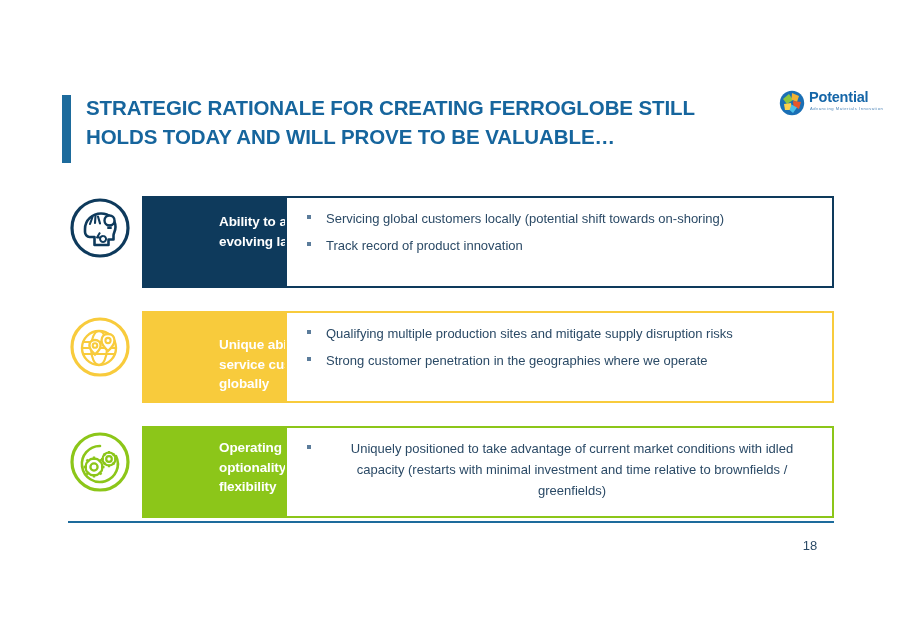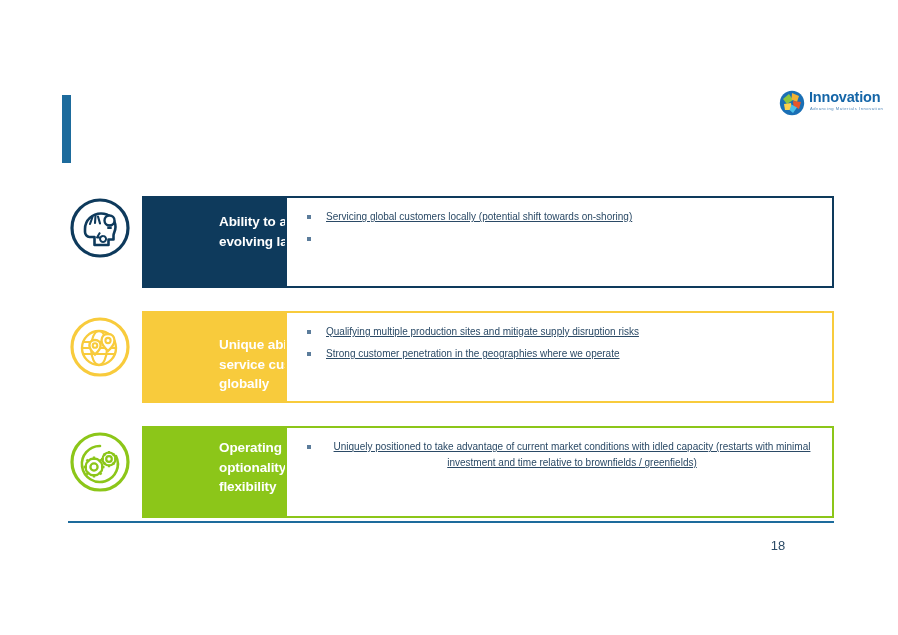--- a/index.html
+++ b/index.html
@@ -143,25 +143,24 @@
 
   .bullet-list {
     list-style: none;
     margin: 0;
     padding: 0;
   }
   .bullet-item {
     position: relative;
     padding-left: 25px;
     color: #2B4A66;
-    font-size: 10px;
+    font-size: 13px;
     line-height: 1.52;
     margin-bottom: 7px;
     font-family: "Liberation Sans", sans-serif;
-    text-decoration: underline;
   }
   .bullet-item .marker {
     position: absolute;
     left: 6px;
     top: 6px;
     width: 4px;
     height: 4px;
     background: #5B7C9B;
   }
   .r3 .bullet-item { line-height: 1.6; text-align: center; }
@@ -186,50 +185,54 @@
   .footer-rule {
     position: absolute;
     left: 68px;
     top: 521px;
     width: 766px;
     height: 2px;
     background: #1D6B9C;
   }
   .page-number {
     position: absolute;
-    left: 758px;
+    left: 790px;
     top: 538px;
     width: 40px;
     text-align: center;
     font-size: 13px;
     color: #2B4A66;
     font-family: "Liberation Sans", sans-serif;
   }
 </style>
 </head>
 <body>
 
 <div class="slide">
 
   <div class="header">
     <div class="title-accent"></div>
+    <div class="title-text">
+      <div>STRATEGIC RATIONALE FOR CREATING FERROGLOBE STILL</div>
+      <div>HOLDS TODAY AND WILL PROVE TO BE VALUABLE…</div>
+    </div>
   </div>
 
   <div class="logo">
     <span class="logo-mark">
       <svg viewBox="0 0 26 26" width="26" height="26">
         <circle cx="13" cy="13" r="12.2" fill="#1A6FB5"></circle>
         <path d="M4 9 L10 4 L14 10 L8 14 Z" fill="#8CC63F"></path>
         <path d="M13 3 L20 6 L18 12 L12.5 9.5 Z" fill="#F2B233"></path>
         <path d="M14 11 L22 12 L20 19 L14.5 16 Z" fill="#E8562A"></path>
         <path d="M5 14 L12 13 L13 20 L6 20 Z" fill="#FFD24D"></path>
         <path d="M12.5 14.5 L18 17.5 L14 23 L10.5 20 Z" fill="#4CC0E8"></path>
       </svg>
     </span>
-    <span class="logo-word">Innovation</span>
+    <span class="logo-word">Potential</span>
     <span class="logo-tag">Advancing Materials Innovation</span>
   </div>
 
   <div class="row row-1 r1">
     <div class="label-box">
       <div class="label-text">Ability to adapt to evolving landscape</div>
     </div>
     <div class="icon-badge">
       <svg viewBox="0 0 64 64" width="64" height="64">
         <circle cx="32" cy="32" r="28" fill="none" stroke="#0E3A5C" stroke-width="3.2"></circle>
@@ -242,20 +245,21 @@
       </svg>
     </div>
     <div class="content-box">
       <ul class="bullet-list">
         <li class="bullet-item">
           <span class="marker"></span>
           <span>Servicing global customers locally (potential shift towards on-shoring)</span>
         </li>
         <li class="bullet-item">
           <span class="marker"></span>
+          <span>Track record of product innovation</span>
         </li>
       </ul>
     </div>
   </div>
 
   <div class="row row-2 r2">
     <div class="label-box">
       <div class="label-text">Unique ability to service customers globally</div>
     </div>
     <div class="icon-badge">

